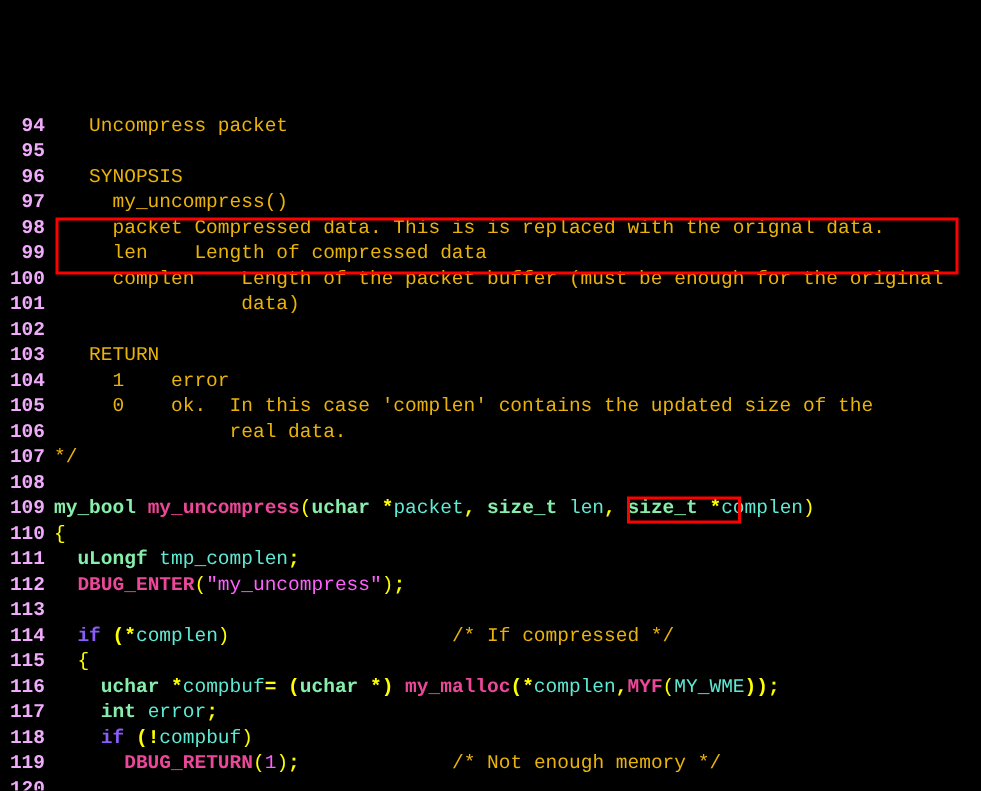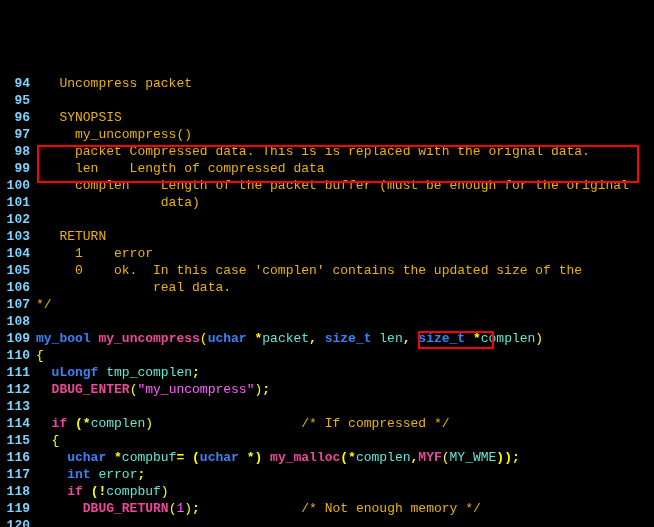--- a/index.html
+++ b/index.html
@@ -11,29 +11,29 @@
     width: 654px;
     height: 527px;
     overflow: hidden;
     color: #008080;
   }
   .line { height: 17px; line-height: 17px; display: flex; }
   .lineno {
     display: inline-block;
     width: 30px;
     text-align: right;
-    color: #7dd3fc;
+    color: #f0abfc;
     font-weight: bold;
     margin-right: 6px;
     flex-shrink: 0;
   }
   .content { position: relative; }
   .comment { color: #eab308; }
-  .kw-type { color: #3b82f6; font-weight: bold; }
-  .kw-ctrl { color: #ec4899; font-weight: bold; }
+  .kw-type { color: #86efac; font-weight: bold; }
+  .kw-ctrl { color: #8b5cf6; font-weight: bold; }
   .func { color: #ec4899; font-weight: bold; }
   .ident { color: #5eead4; }
   .punct { color: #ffff00; font-weight: bold; }
   .paren { color: #ffff00; }
   .num { color: #ff60ff; }
   .str { color: #ff60ff; }
   .brace { color: #ffff00; }
   .redbox {
     border: 2px solid #ff0000;
     position: absolute;

